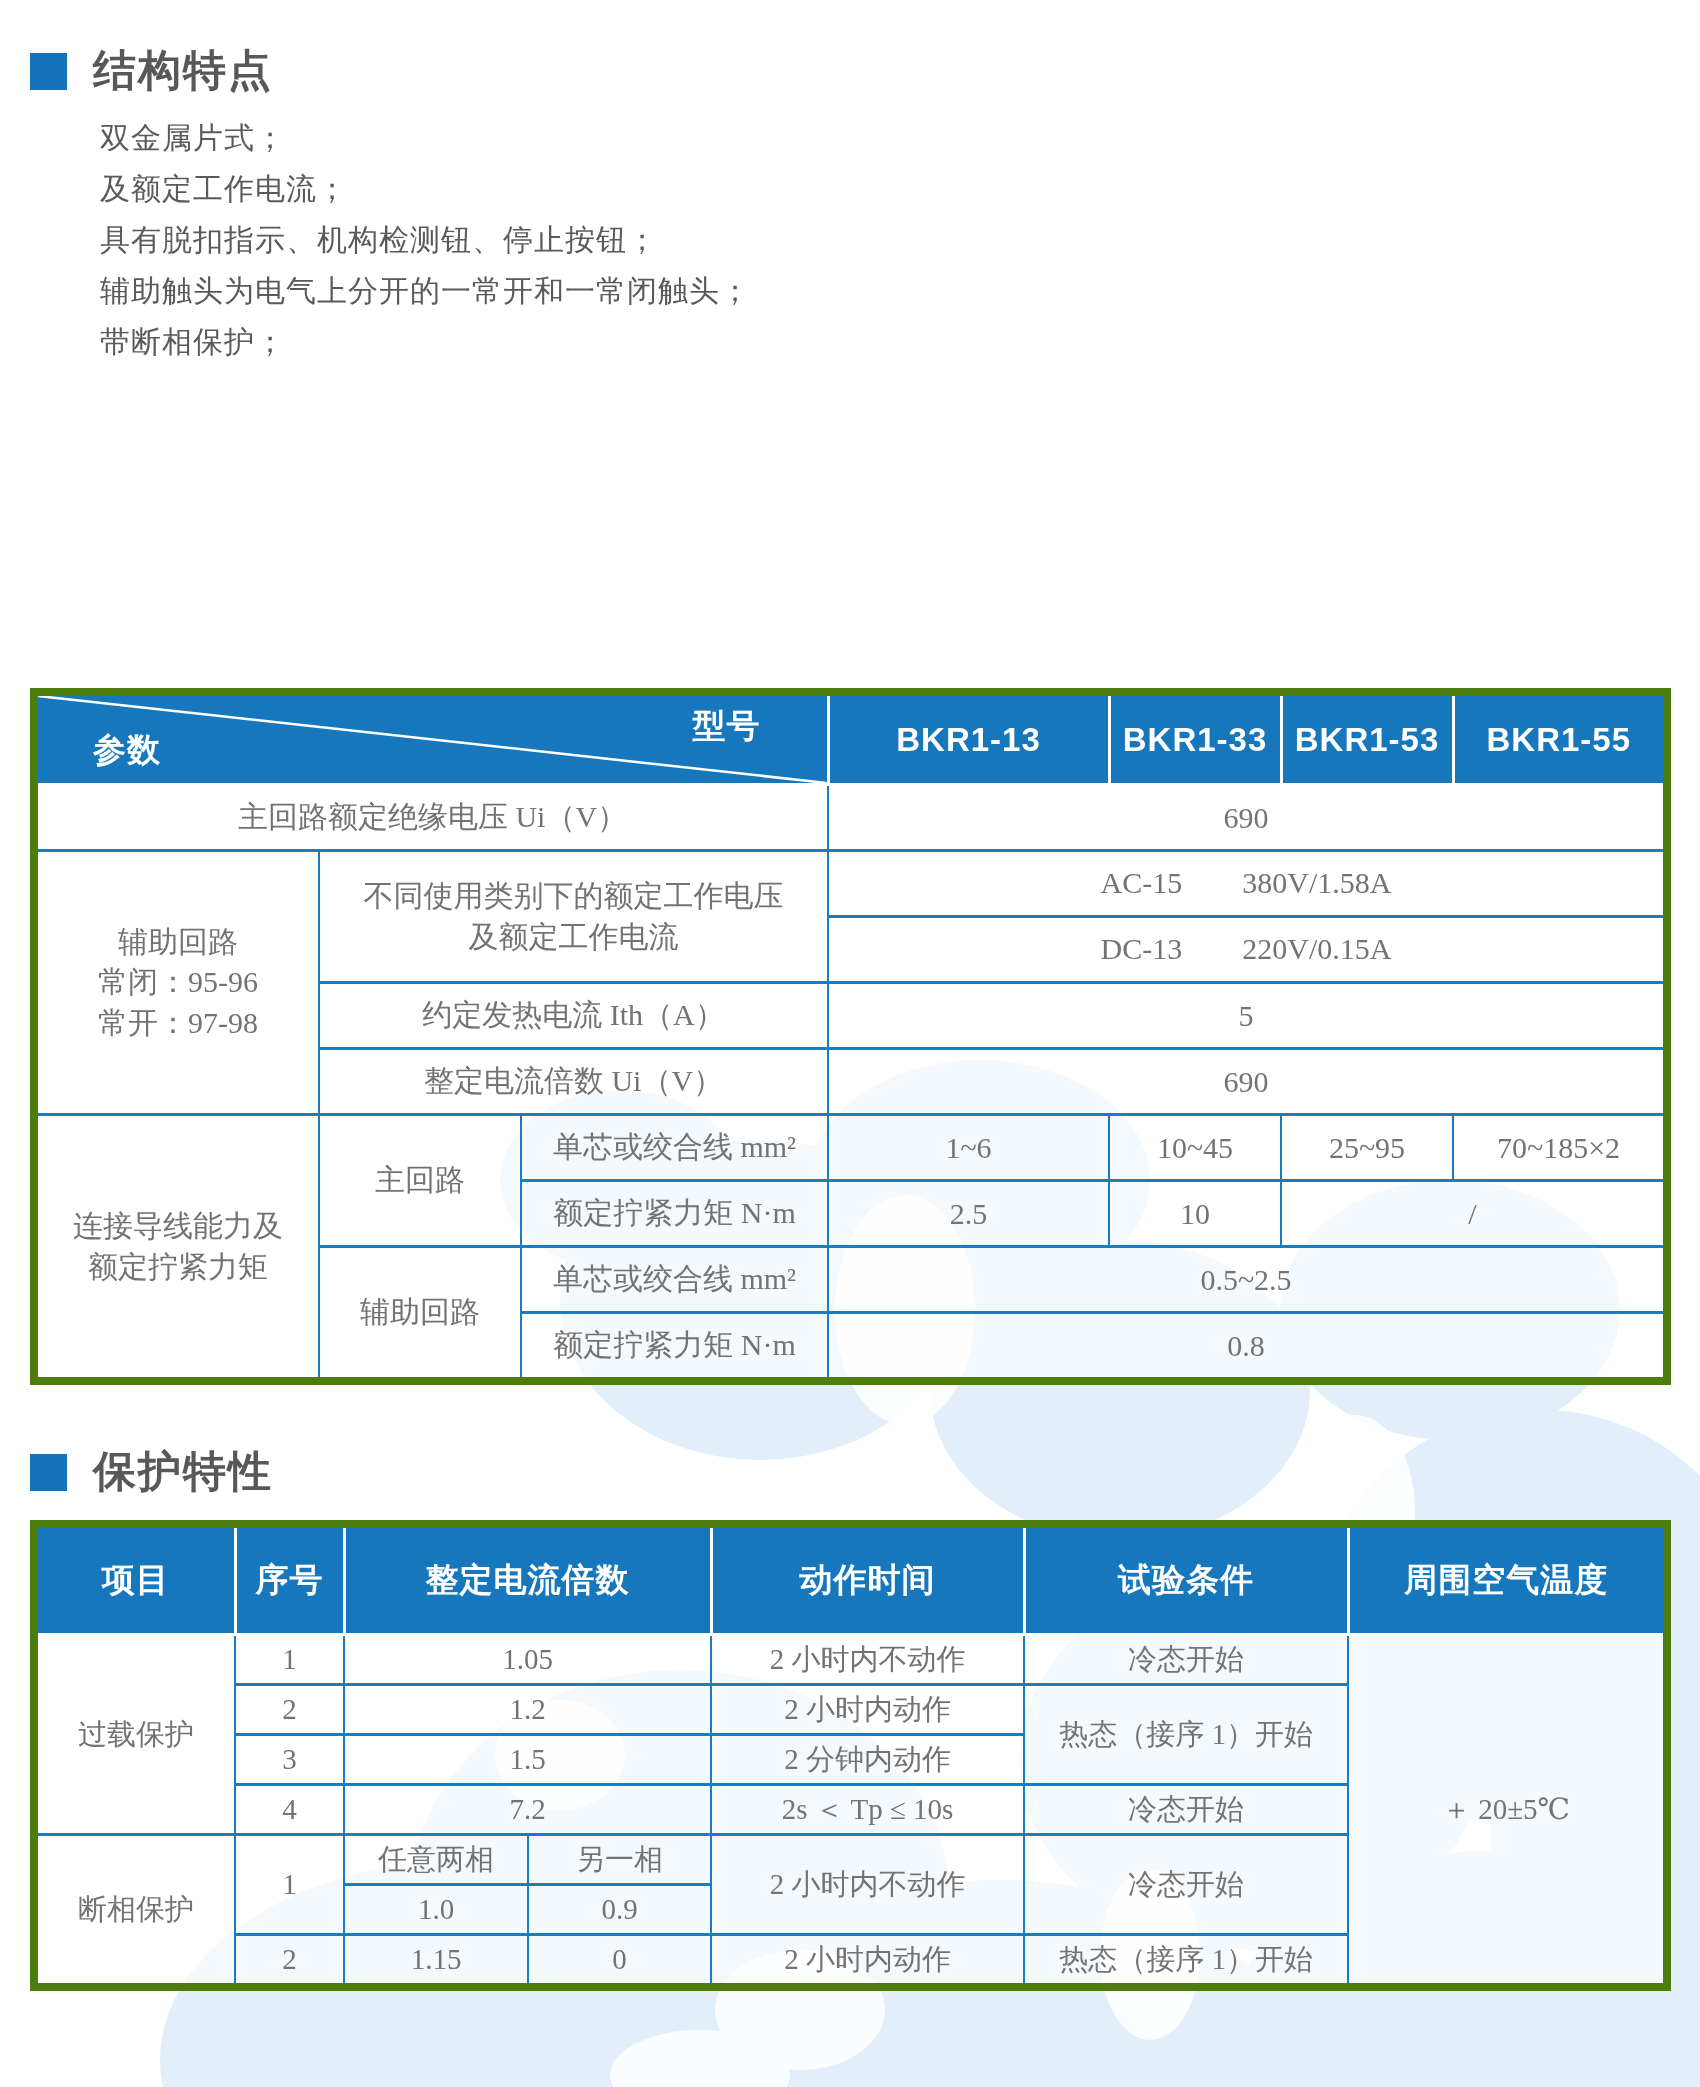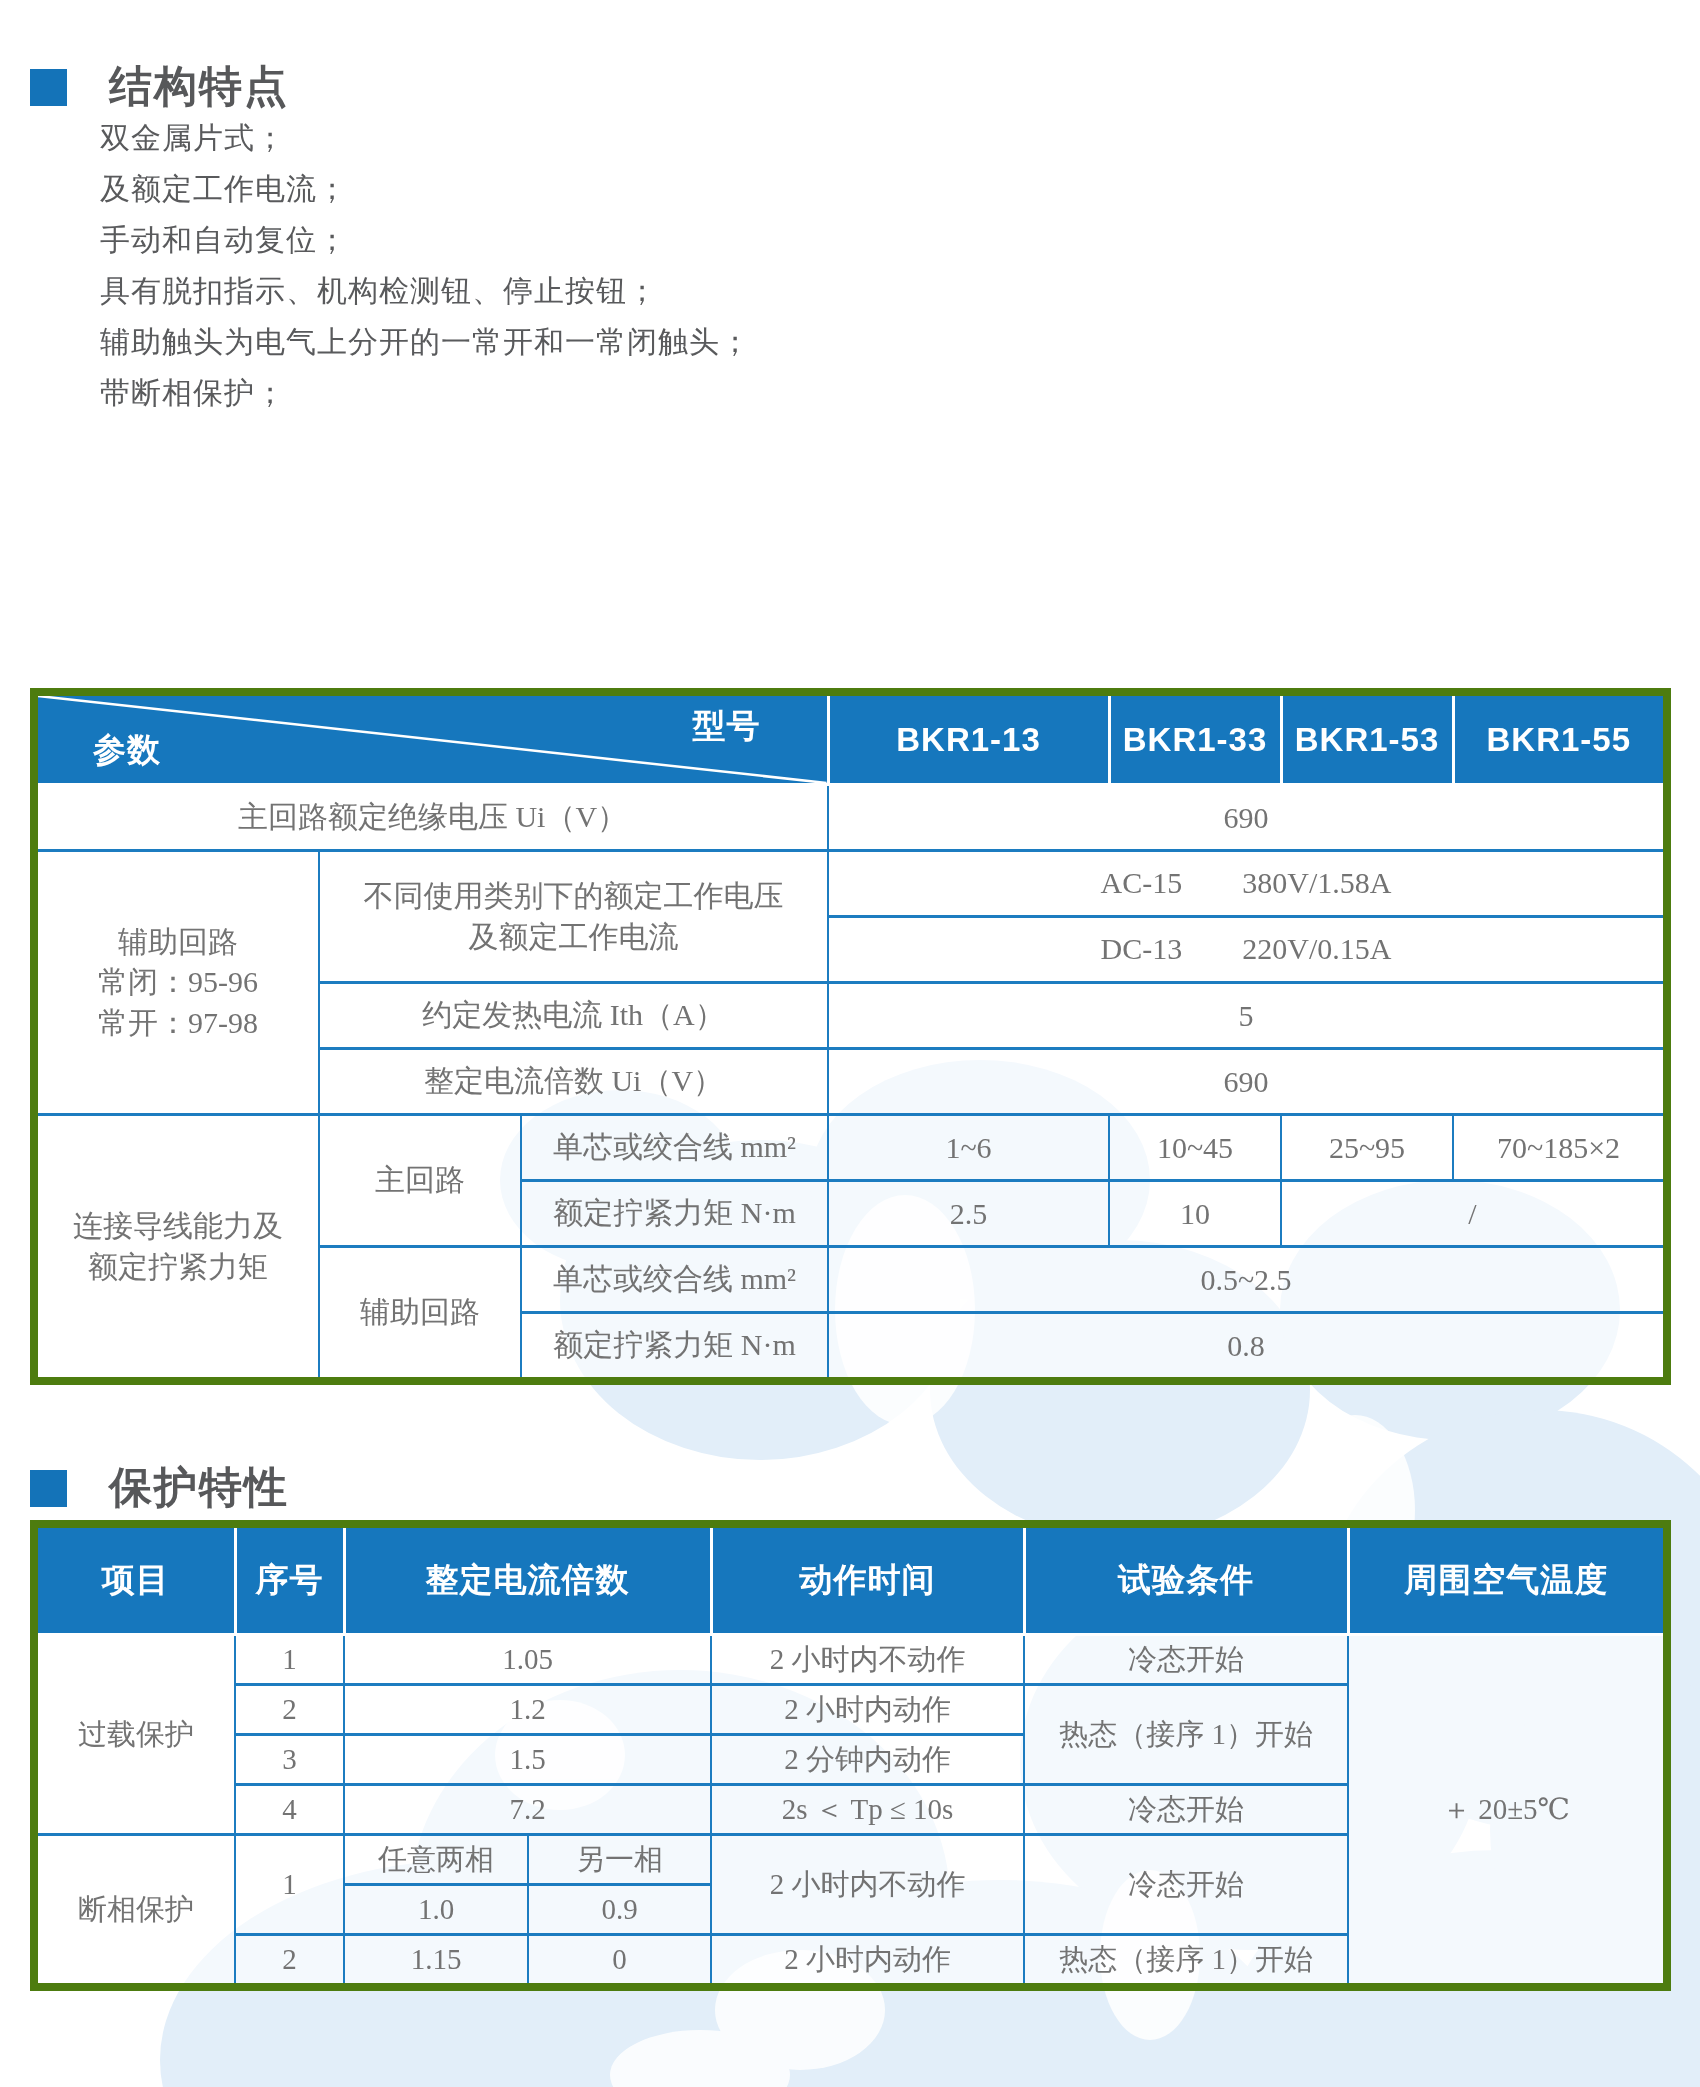--- a/index.html
+++ b/index.html
@@ -25,21 +25,21 @@
     display: flex;
     align-items: center;
     gap: 26px;
   }
   .sec-title .sq {
     width: 37px; height: 37px;
     background: #1473b8;
     flex: 0 0 auto;
   }
   .sec-title h2 {
-    margin: 16px;
+    margin: 0;
     font-size: 43px;
     font-weight: bold;
     color: #57585a;
     letter-spacing: 2px;
   }
   .t-features { top: 42px; }
   .t-params   { top: 562px; }
   .t-protect  { top: 1443px; }
 
   
@@ -133,21 +133,20 @@
   <div class="content">
 
     <div class="sec-title t-features">
       <span class="sq"></span>
       <h2>结构特点</h2>
     </div>
 
     <ul class="feature-list">
       <li>双金属片式；</li>
       <li>及额定工作电流；</li>
-      <li>手动和自动复位；</li>
       <li>具有脱扣指示、机构检测钮、停止按钮；</li>
       <li>辅助触头为电气上分开的一常开和一常闭触头；</li>
       <li>带断相保护；</li>
     </ul>
 
 
     <table class="spec m-table">
       <colgroup>
         <col style="width:285px">
           <col style="width:202px">

